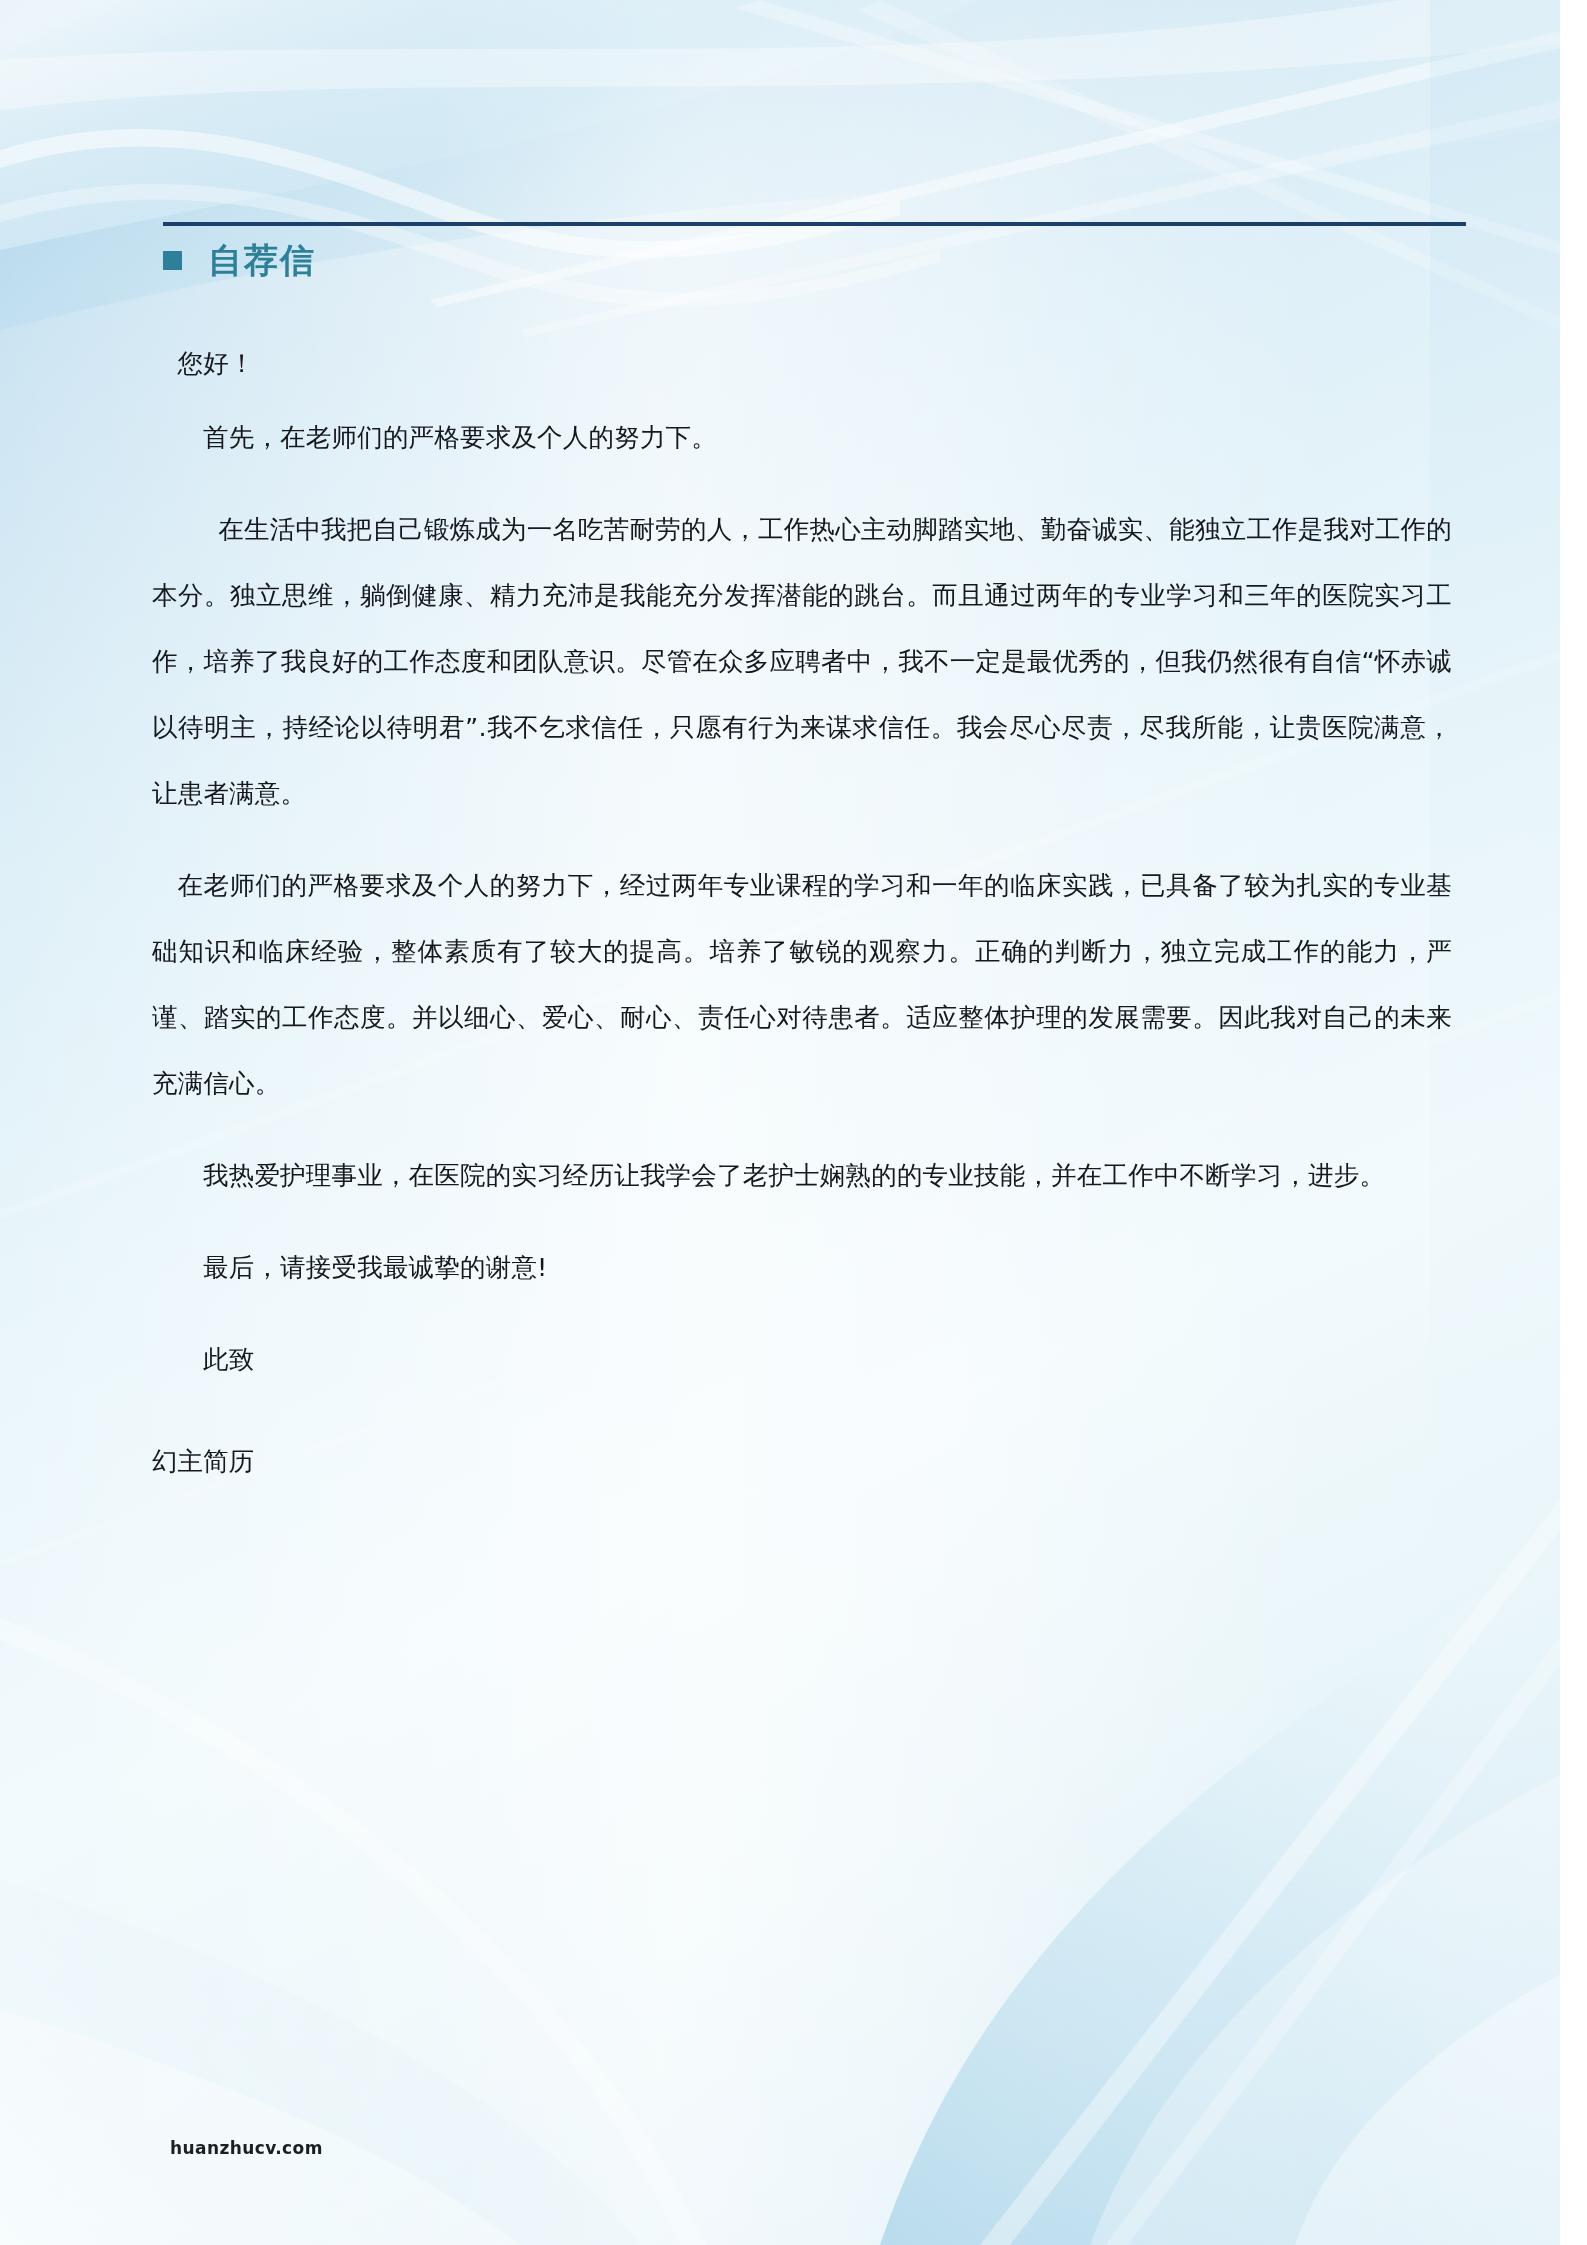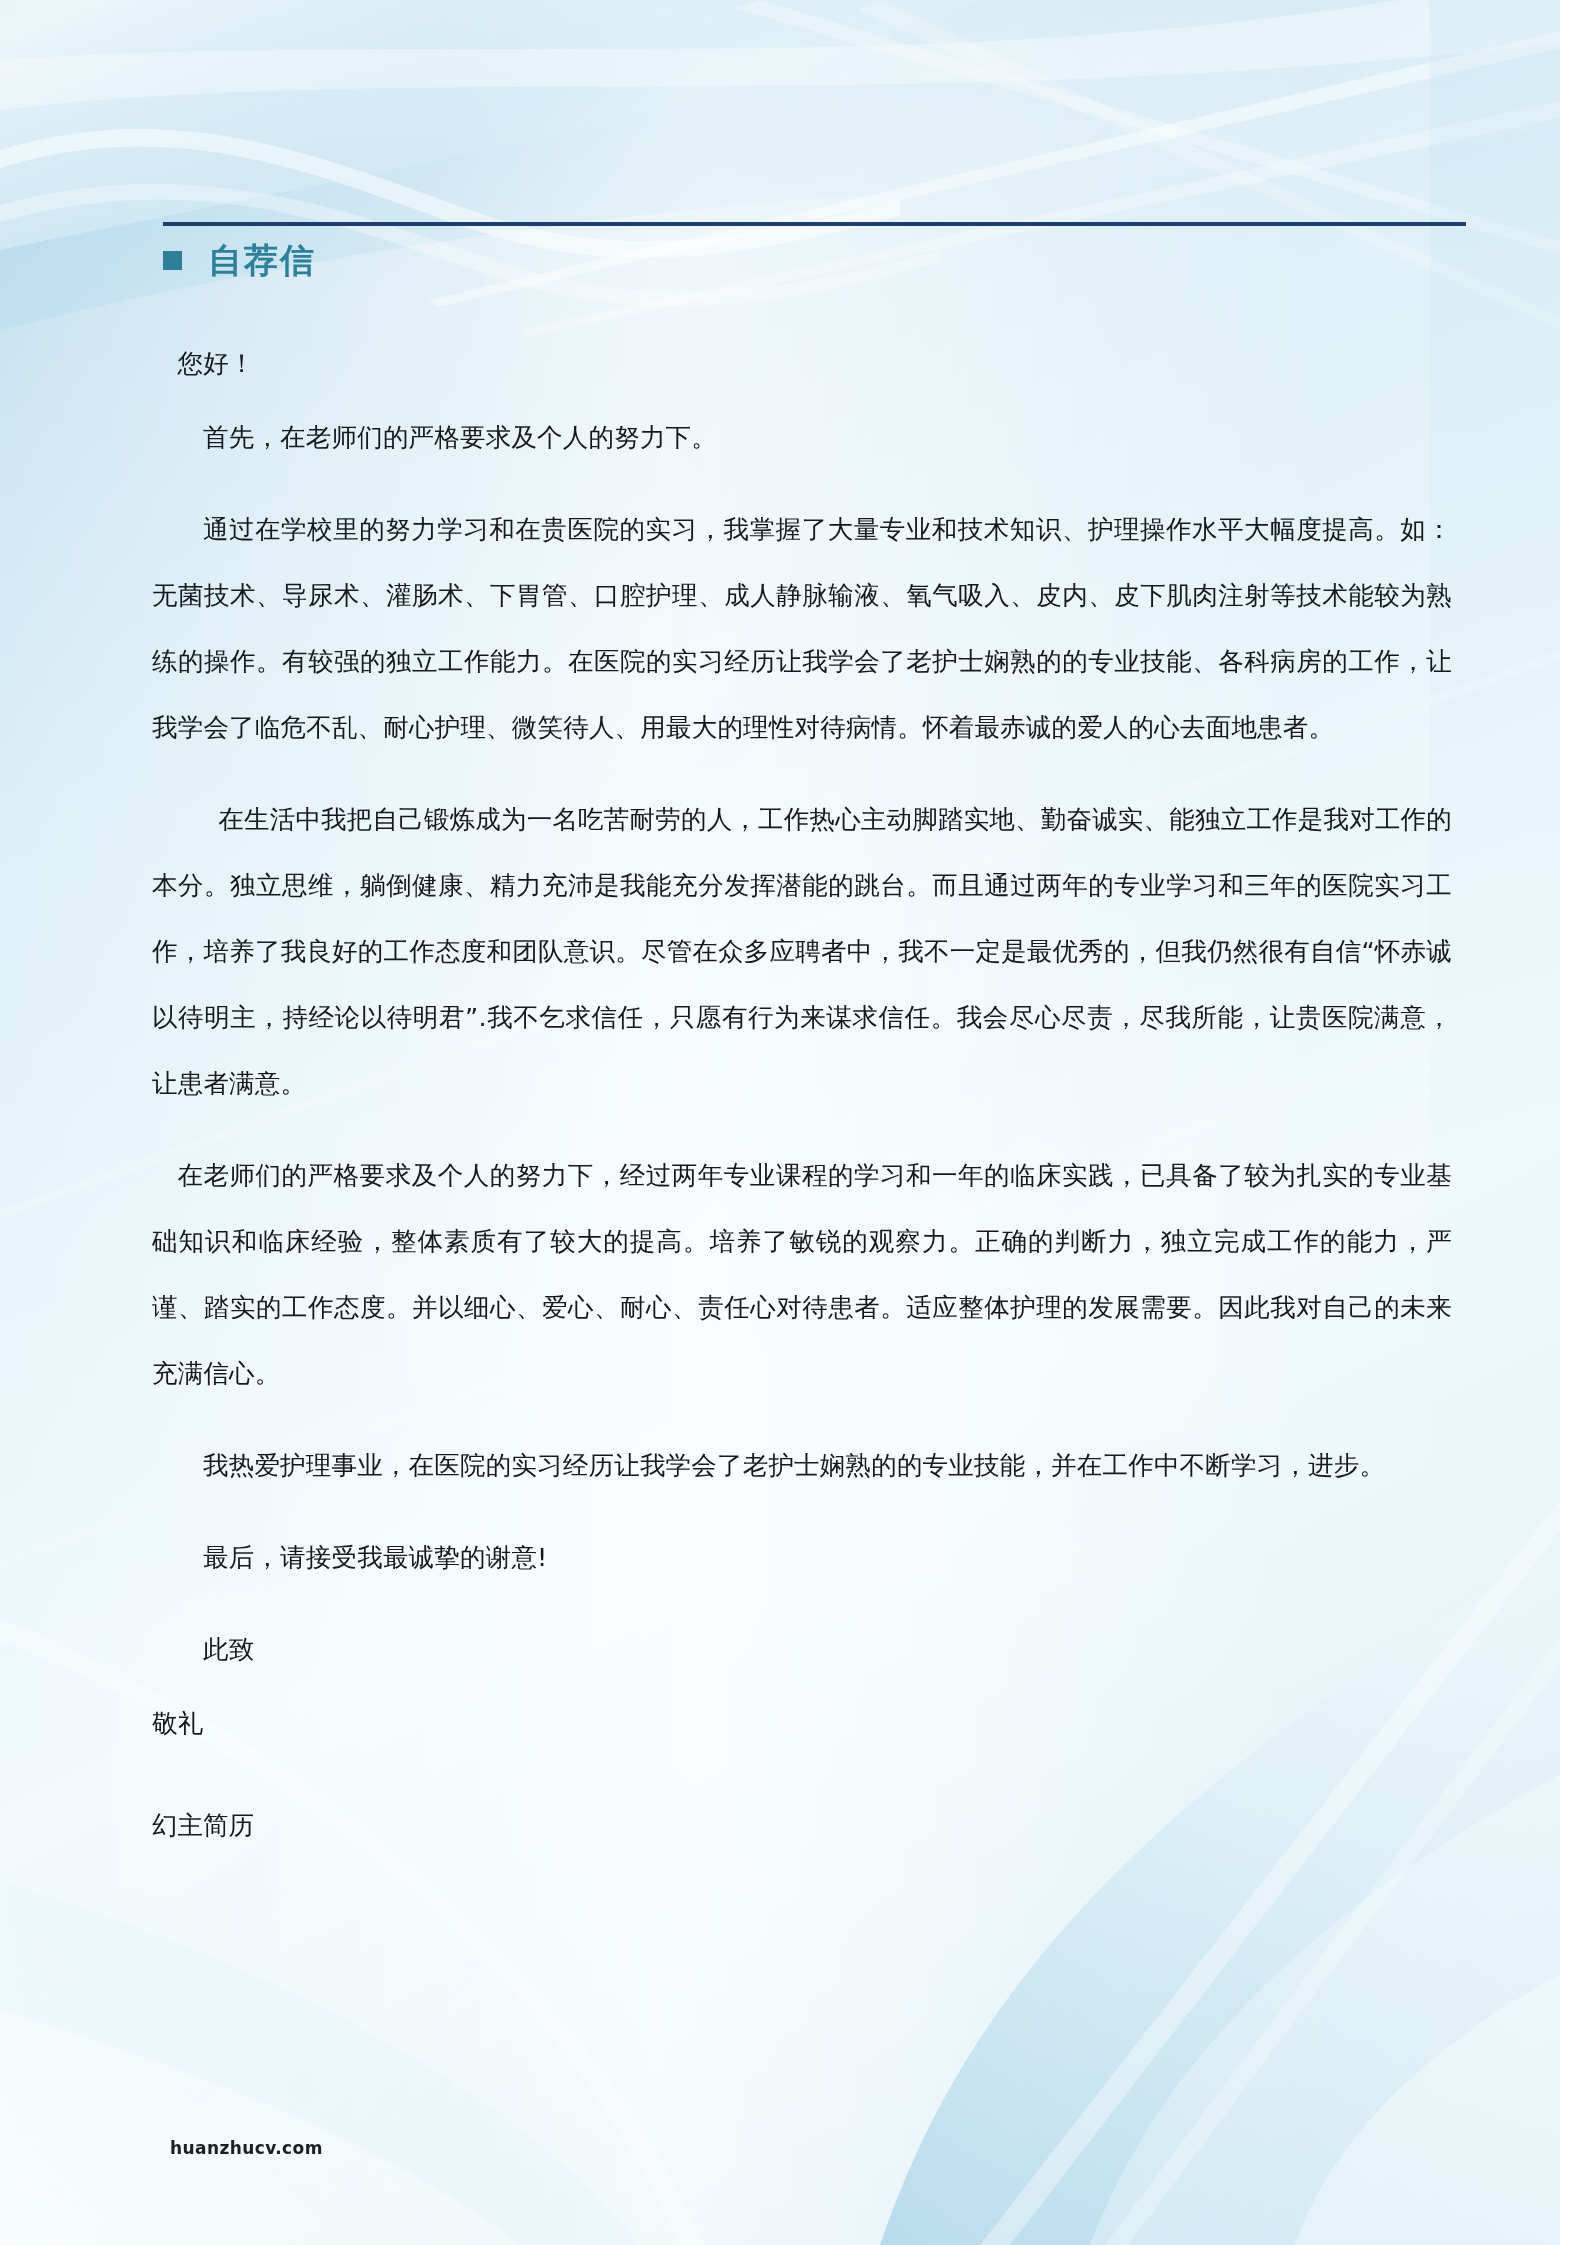--- a/index.html
+++ b/index.html
@@ -213,33 +213,31 @@
       <span class="bullet"></span>
       <span class="htext">自荐信</span>
     </div>
 
     <div class="body-text">
 
       <p class="para indent-1 tight">您好！</p>
 
       <p class="para indent-2">首先，在老师们的严格要求及个人的努力下。</p>
 
-      <p class="para indent-2">通过在学校里的努力学习和在贵医院的实习，我掌握了大量专业和技术知识、护理操作水平大幅度提高。如：无菌技术、导尿术、灌肠术、下胃管、口腔护理、成人静脉输液、氧气吸入、皮内、皮下肌肉注射等技术能较为熟练的操作。有较强的独立工作能力。在医院的实习经历让我学会了老护士娴熟的的专业技能、各科病房的工作，让我学会了临危不乱、耐心护理、微笑待人、用最大的理性对待病情。怀着最赤诚的爱人的心去面地患者。</p>
 
       <p class="para indent-25">在生活中我把自己锻炼成为一名吃苦耐劳的人，工作热心主动脚踏实地、勤奋诚实、能独立工作是我对工作的本分。独立思维，躺倒健康、精力充沛是我能充分发挥潜能的跳台。而且通过两年的专业学习和三年的医院实习工作，培养了我良好的工作态度和团队意识。尽管在众多应聘者中，我不一定是最优秀的，但我仍然很有自信“怀赤诚以待明主，持经论以待明君”.我不乞求信任，只愿有行为来谋求信任。我会尽心尽责，尽我所能，让贵医院满意，让患者满意。</p>
 
       <p class="para indent-1">在老师们的严格要求及个人的努力下，经过两年专业课程的学习和一年的临床实践，已具备了较为扎实的专业基础知识和临床经验，整体素质有了较大的提高。培养了敏锐的观察力。正确的判断力，独立完成工作的能力，严谨、踏实的工作态度。并以细心、爱心、耐心、责任心对待患者。适应整体护理的发展需要。因此我对自己的未来充满信心。</p>
 
       <p class="para indent-2">我热爱护理事业，在医院的实习经历让我学会了老护士娴熟的的专业技能，并在工作中不断学习，进步。</p>
 
       <p class="para indent-2">最后，请接受我最诚挚的谢意!</p>
 
       <p class="para indent-2 tight">此致</p>
 
-      <p class="para noindent gap-lg">敬礼</p>
 
 
       <p class="brand-line">幻主简历</p>
     </div>
 
     <div class="footer-url">huanzhucv.com</div>
 
   </div>
 </div>
 

